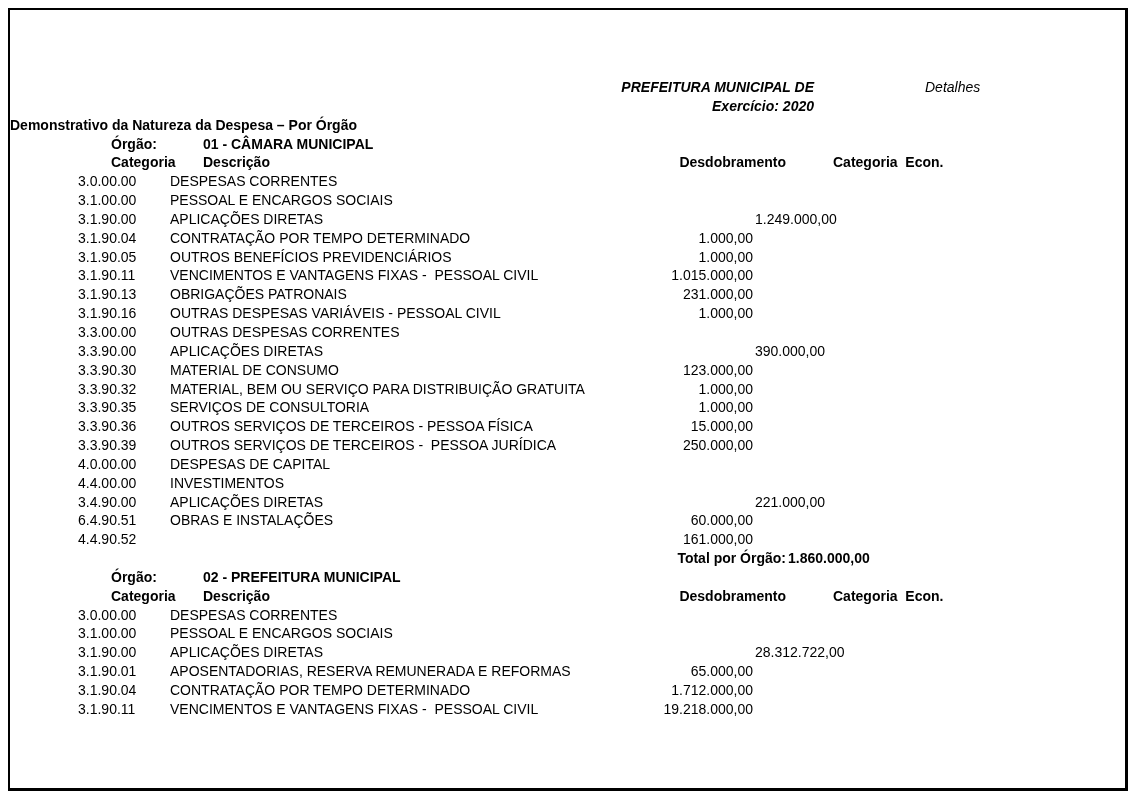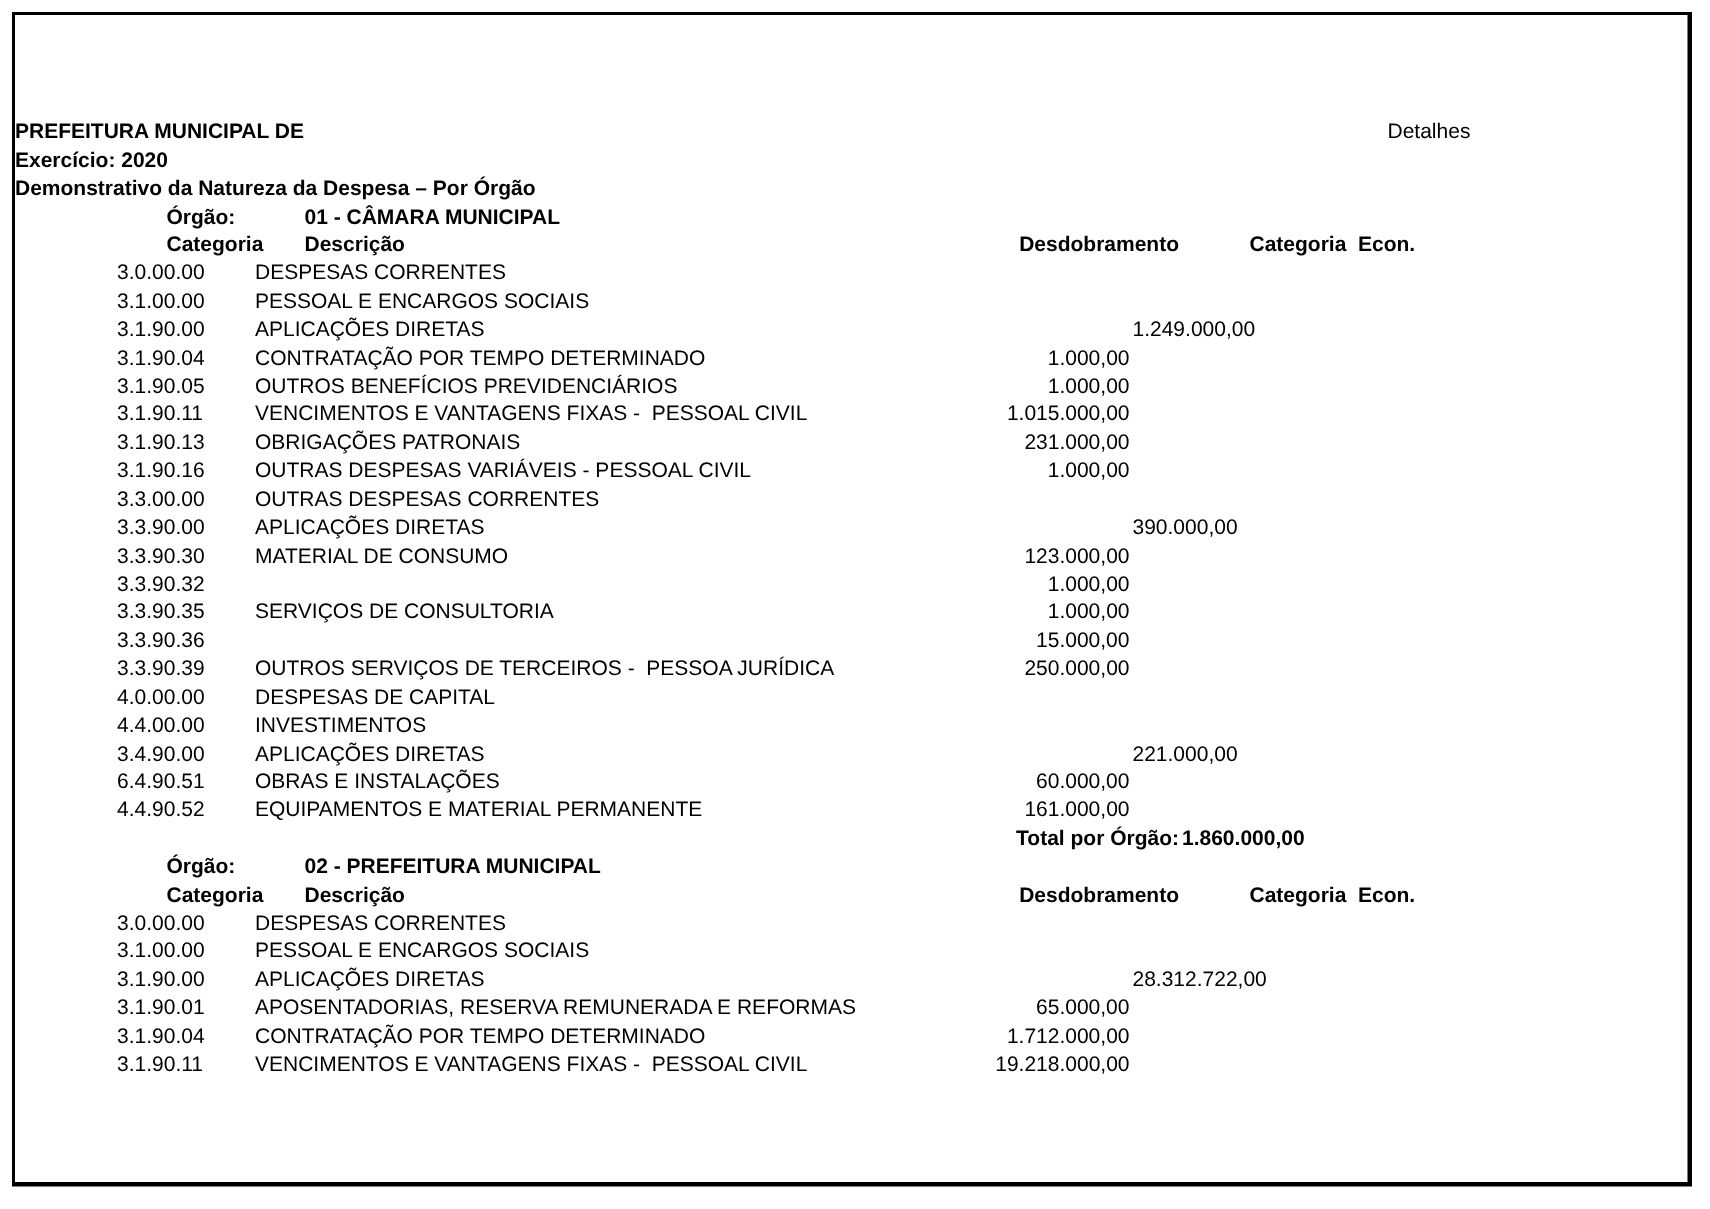--- a/index.html
+++ b/index.html
@@ -31,21 +31,21 @@
     width: 100%;
   }
   .line {
     position: relative;
     height: 18.85px;
     line-height: 18.85px;
     font-size: 14px;
   }
   .line span { white-space: pre; }
   .bold { font-weight: bold; margin-left: 33px; }
-  .title-c1 { width: 804px; text-align: left; font-weight: bold; }
+  .title-c1 { width: 804px; text-align: right; font-weight: bold; font-style: italic; }
   .title-c3 { width: 988px; text-align: left; font-weight: bold; }
   .detalhes {
     position: absolute;
     left: 915px;
     top: 0;
     font-weight: normal;
     cursor: pointer;
   }
   .c-code { position: absolute; left: 68px; }
   .c-desc { position: absolute; left: 160px; }
@@ -157,33 +157,35 @@
 
   <div class="line">
     <span class="c-code">3.3.90.30</span>
     <span class="c-desc">MATERIAL DE CONSUMO</span>
     <span class="c-desd">123.000,00</span>
     <span class="c-cat"></span>
   </div>
 
   <div class="line">
     <span class="c-code">3.3.90.32</span>
+    <span class="c-desc">MATERIAL, BEM OU SERVIÇO PARA DISTRIBUIÇÃO GRATUITA</span>
     <span class="c-desd">1.000,00</span>
     <span class="c-cat"></span>
   </div>
 
   <div class="line">
     <span class="c-code">3.3.90.35</span>
     <span class="c-desc">SERVIÇOS DE CONSULTORIA</span>
     <span class="c-desd">1.000,00</span>
     <span class="c-cat"></span>
   </div>
 
   <div class="line">
     <span class="c-code">3.3.90.36</span>
+    <span class="c-desc">OUTROS SERVIÇOS DE TERCEIROS - PESSOA FÍSICA</span>
     <span class="c-desd">15.000,00</span>
     <span class="c-cat"></span>
   </div>
 
   <div class="line">
     <span class="c-code">3.3.90.39</span>
     <span class="c-desc">OUTROS SERVIÇOS DE TERCEIROS -  PESSOA JURÍDICA</span>
     <span class="c-desd">250.000,00</span>
     <span class="c-cat"></span>
   </div>
@@ -211,21 +213,20 @@
 
   <div class="line">
     <span class="c-code">6.4.90.51</span>
     <span class="c-desc">OBRAS E INSTALAÇÕES</span>
     <span class="c-desd">60.000,00</span>
     <span class="c-cat"></span>
   </div>
 
   <div class="line">
     <span class="c-code">4.4.90.52</span>
-    <span class="c-desc">EQUIPAMENTOS E MATERIAL PERMANENTE</span>
     <span class="c-desd">161.000,00</span>
     <span class="c-cat"></span>
   </div>
 
   <div class="line">
     <span class="c-desd bold">Total por Órgão:</span>
     <span class="c-cat bold">1.860.000,00</span>
   </div>
 </div>
   </div>

